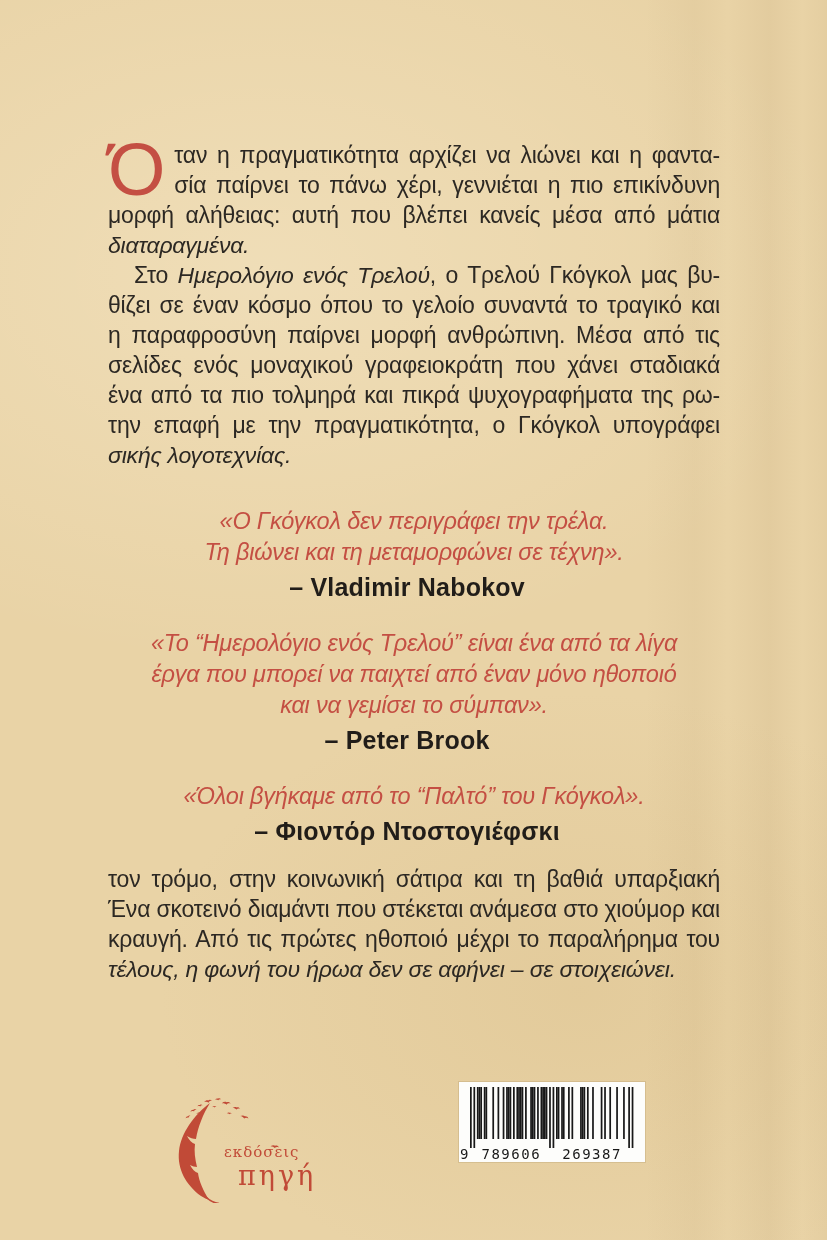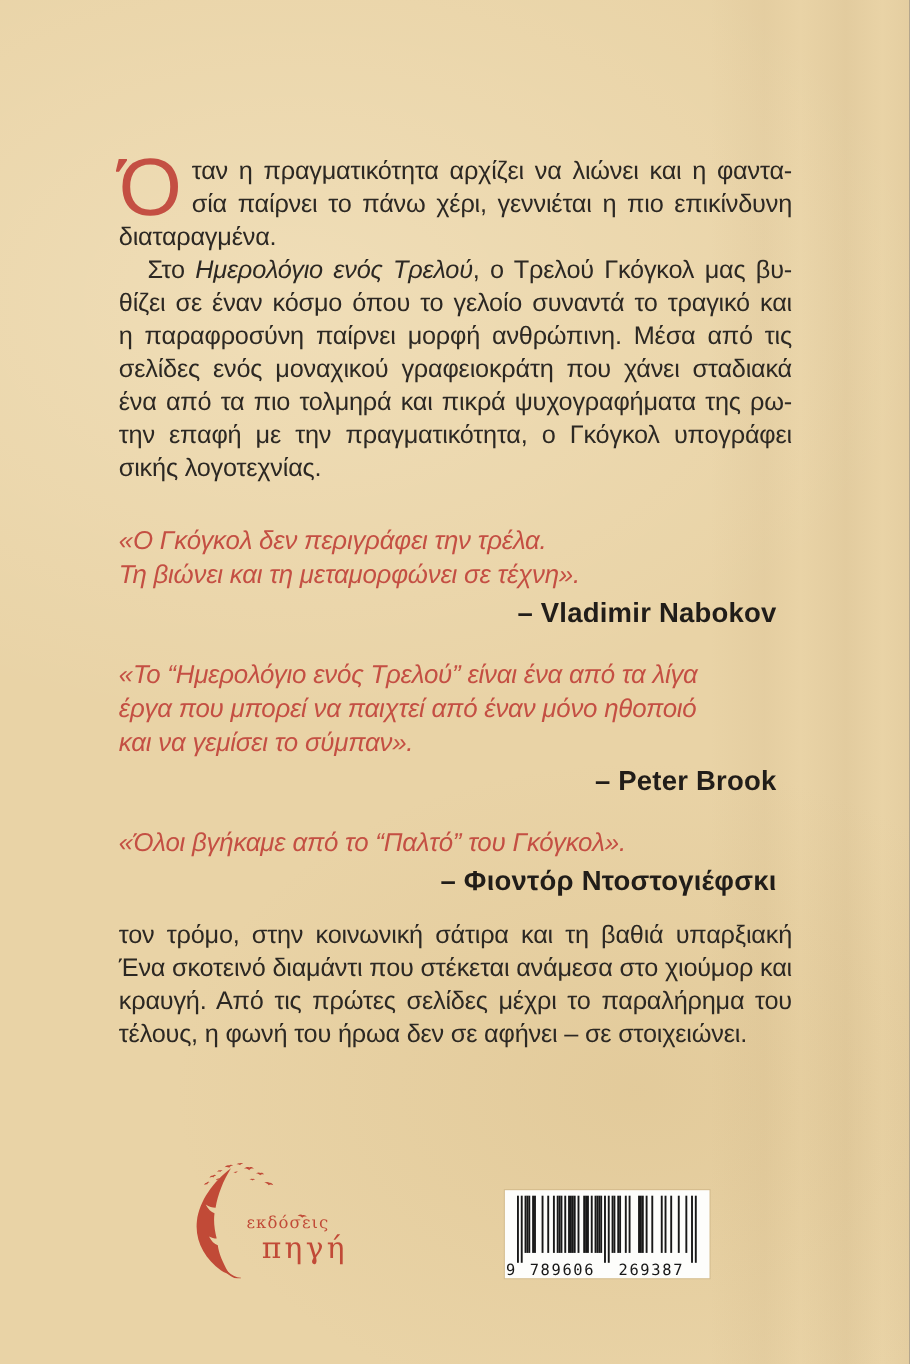--- a/index.html
+++ b/index.html
@@ -12,59 +12,60 @@
       radial-gradient(700px 500px at 70% 80%, rgba(208,178,122,0.25), rgba(0,0,0,0) 60%),
       #e9d3a6;
     font-family:"Liberation Sans", sans-serif;
     color:#2c2823;
   }
   .column{position:absolute;left:108px;top:140px;width:612px;}
   .jline{
     font-size:23px;line-height:30px;letter-spacing:-0.2px;
     white-space:nowrap;text-align:justify;text-align-last:justify;text-justify:inter-word;
   }
-  .jline.last{text-align-last:left;}
+  .jline.last{text-align-last:left;font-style:italic;}
   .jline.indent{padding-left:26px;}
   .booktitle{font-style:italic;}
   .dropcap{
     float:left;color:#c44f43;font-size:74px;line-height:60px;height:60px;
     padding:0 9px 0 0;font-weight:400;
   }
   .quote{
     color:#c44f43;font-style:italic;font-size:23.5px;line-height:31px;
-    white-space:pre-line;letter-spacing:-0.2px;
+    text-align:center;white-space:pre-line;letter-spacing:-0.2px;
   }
   .q1{margin-top:36px;}
   .q2{margin-top:26px;}
   .q3{margin-top:26px;}
   .attr{
-    font-weight:bold;font-size:25px;line-height:30px;text-align:right;
+    font-weight:bold;font-size:25px;line-height:30px;text-align:center;
     padding-right:14px;margin-top:4px;color:#211d19;letter-spacing:0.2px;
   }
   .closing{margin-top:18px;}
-  .logo{position:absolute;left:168px;top:1054px;width:150px;height:108px;}
+  .logo{position:absolute;left:168px;top:1095px;width:150px;height:108px;}
   .logo svg{display:block;width:100%;height:100%;}
   .logo text{font-family:"DejaVu Serif", serif;}
   .barcode{
     position:absolute;left:459px;top:1082px;width:186px;height:80px;background:#fdfdfb;
     box-shadow:0 0 0 1px rgba(120,95,50,0.15);
   }
   .barcode svg{display:block;}
 </style>
 </head>
 <body>
 
 <div class="page">
 
   <div class="column">
 
     <div class="para">
       <span class="dropcap">Ό</span>
       <div class="jline">ταν η πραγματικότητα αρχίζει να λιώνει και η φαντα-</div>
       <div class="jline">σία παίρνει το πάνω χέρι, γεννιέται η πιο επικίνδυνη</div>
+      <div class="jline">μορφή αλήθειας: αυτή που βλέπει κανείς μέσα από μάτια</div>
       <div class="jline last">διαταραγμένα.</div>
     </div>
 
     <div class="para">
       <div class="jline indent"><span>Στο </span><span class="booktitle">Ημερολόγιο ενός Τρελού</span><span>, ο Τρελού Γκόγκολ μας βυ-</span></div>
       <div class="jline">θίζει σε έναν κόσμο όπου το γελοίο συναντά το τραγικό και</div>
       <div class="jline">η παραφροσύνη παίρνει μορφή ανθρώπινη. Μέσα από τις</div>
       <div class="jline">σελίδες ενός μοναχικού γραφειοκράτη που χάνει σταδιακά</div>
       <div class="jline">ένα από τα πιο τολμηρά και πικρά ψυχογραφήματα της ρω-</div>
       <div class="jline">την επαφή με την πραγματικότητα, ο Γκόγκολ υπογράφει</div>
@@ -85,21 +86,21 @@
     </section>
 
     <section>
       <div class="quote q3">«Όλοι βγήκαμε από το “Παλτό” του Γκόγκολ».</div>
       <div class="attr">– Φιοντόρ Ντοστογιέφσκι</div>
     </section>
 
     <div class="para closing">
       <div class="jline">τον τρόμο, στην κοινωνική σάτιρα και τη βαθιά υπαρξιακή</div>
       <div class="jline">Ένα σκοτεινό διαμάντι που στέκεται ανάμεσα στο χιούμορ και</div>
-      <div class="jline">κραυγή. Από τις πρώτες σελίδες μέχρι το παραλήρημα του</div>
+      <div class="jline">κραυγή. Από τις πρώτες ηθοποιό μέχρι το παραλήρημα του</div>
       <div class="jline last">τέλους, η φωνή του ήρωα δεν σε αφήνει – σε στοιχειώνει.</div>
     </div>
 
   </div>
 
   <div class="logo">
     <svg viewBox="0 0 150 108">
       <defs>
         <path id="bird" d="M0,2.6 C1.8,0.8 3.6,0.2 5.2,1 C6.8,0 8.6,0.4 10,2 C7.6,1.6 6.2,2.2 5.4,3.8 C4.2,2.6 2.2,2.2 0,2.6 Z"></path>
       </defs>

